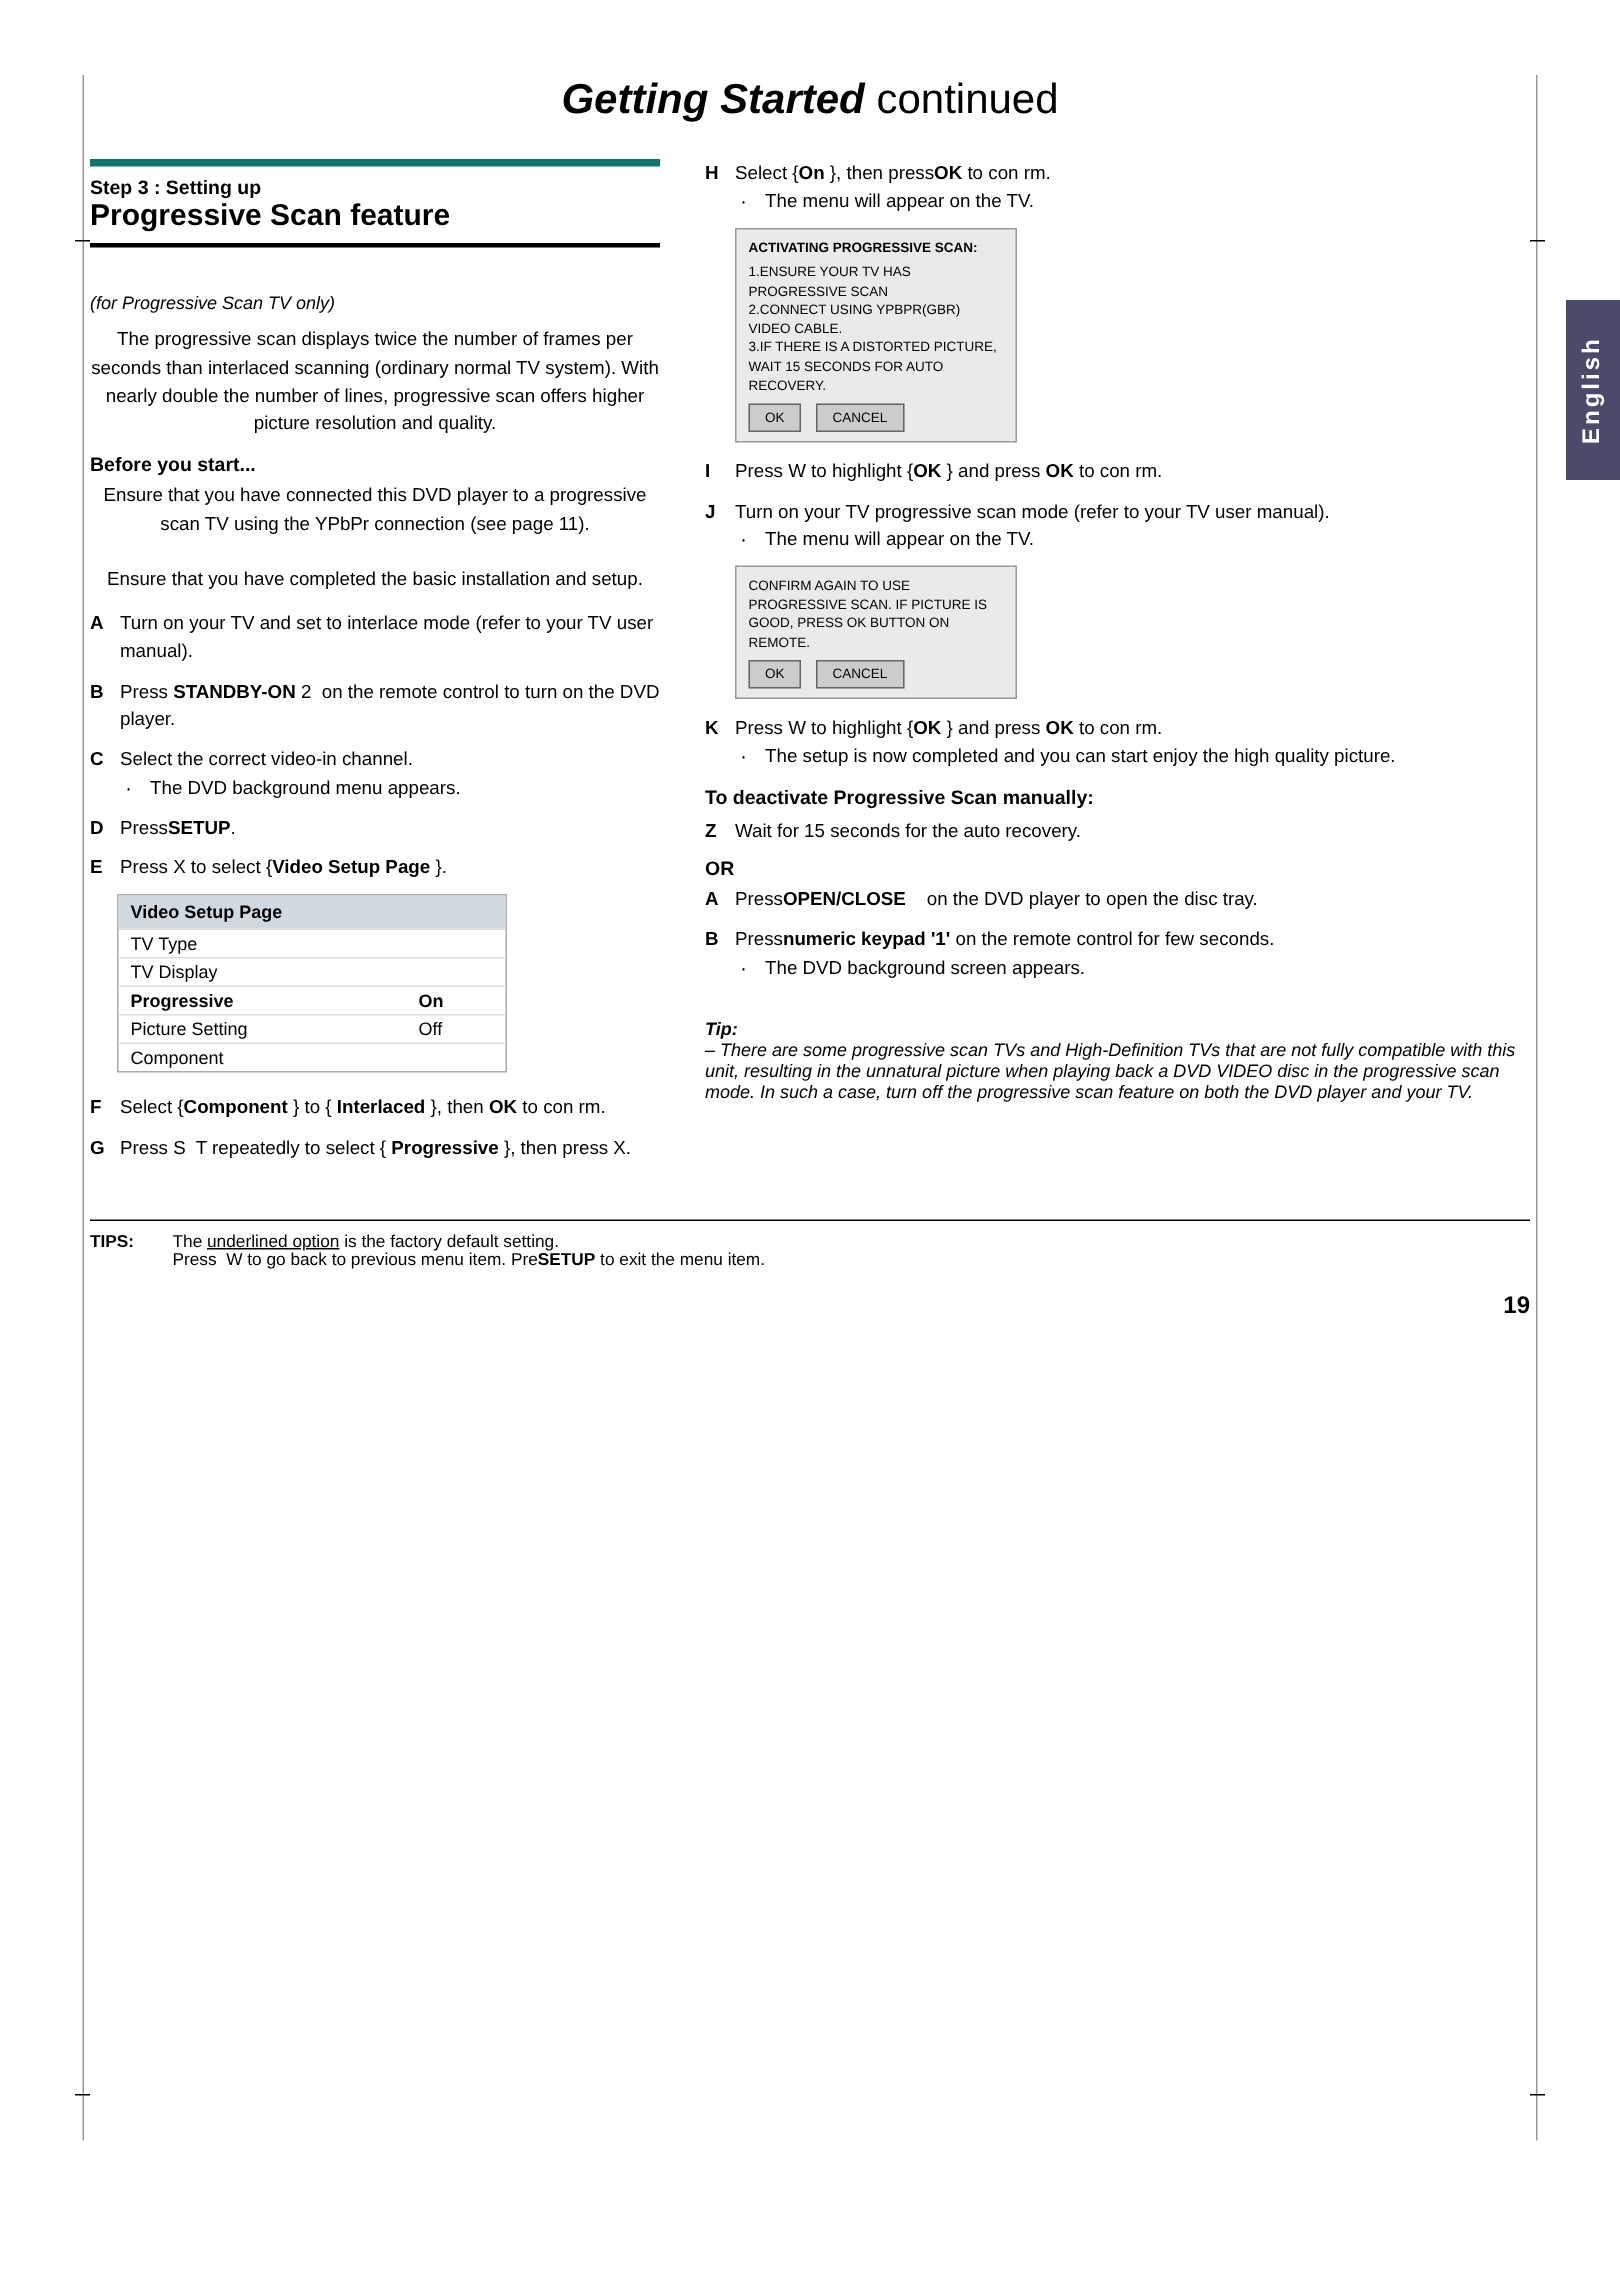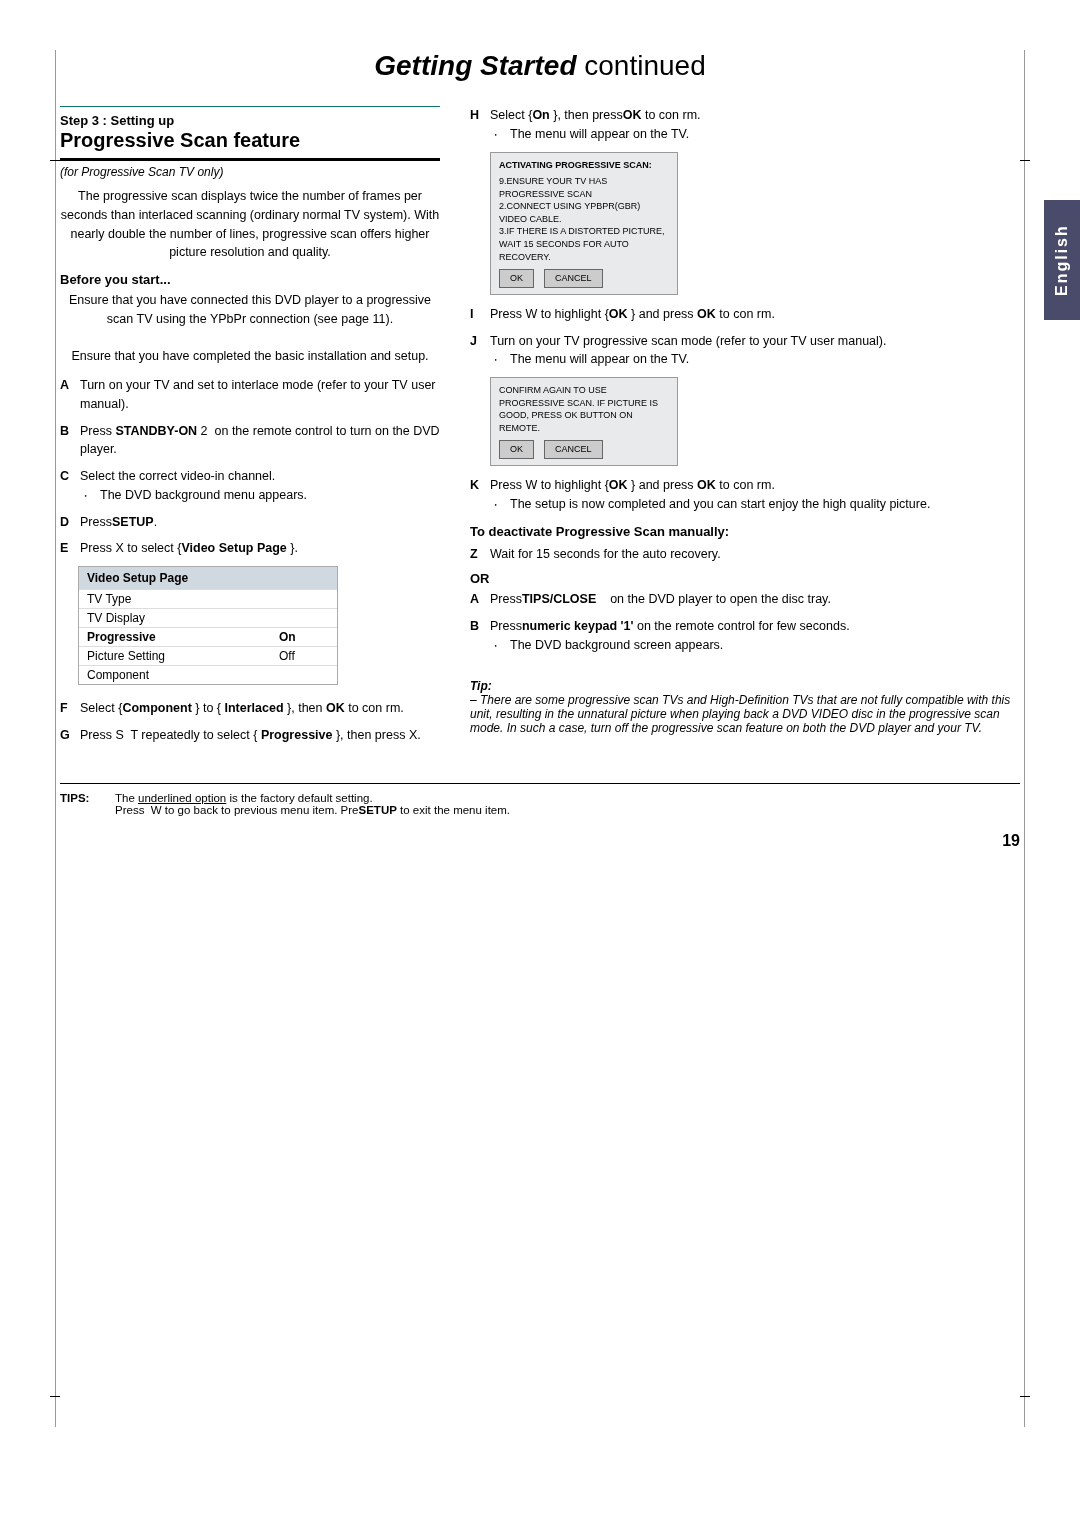--- a/index.html
+++ b/index.html
@@ -60,24 +60,24 @@
     }
     .col-left {
       width: 380px;
       flex-shrink: 0;
     }
     .col-right {
       flex: 1;
     }
     
     .step-heading {
-      border-top: 1px solid #0f766e;
+      border-top: 5px solid #0f766e;
       border-bottom: 3px solid #000;
       padding: 6px 0;
-      margin-bottom: 4px;
+      margin-bottom: 30px;
     }
     .step-heading p.step-label {
       font-size: 13px;
       font-weight: bold;
     }
     .step-heading h2 {
       font-size: 20px;
       font-weight: bold;
       line-height: 1.2;
     }
@@ -392,21 +392,21 @@
           Select {<span class="bold">On</span> }, then press<span class="bold">OK</span> to con rm.
           <div class="sub-bullet">
             <span class="sub-bullet-dot">‧</span>
             <span>The menu will appear on the TV.</span>
           </div>
         </div>
       </div>
 
       <div class="screen-mockup">
         <div class="screen-title">ACTIVATING PROGRESSIVE SCAN:</div>
-        <div>9.ENSURE YOUR TV HAS PROGRESSIVE SCAN</div>
+        <div>1.ENSURE YOUR TV HAS PROGRESSIVE SCAN</div>
         <div>2.CONNECT USING YPBPR(GBR) VIDEO CABLE.</div>
         <div>3.IF THERE IS A DISTORTED PICTURE,</div>
         <div>WAIT 15 SECONDS FOR AUTO RECOVERY.</div>
         <div class="screen-buttons">
           <div class="screen-btn">OK</div>
           <div class="screen-btn">CANCEL</div>
         </div>
       </div>
 
       <div class="step-item">
@@ -453,21 +453,21 @@
         <div class="step-content">
           Wait for 15 seconds for the auto recovery.
         </div>
       </div>
 
       <p class="or-label">OR</p>
 
       <div class="step-item">
         <span class="step-letter">A</span>
         <div class="step-content">
-          Press<span class="bold">TIPS/CLOSE</span>&nbsp;&nbsp;&nbsp; on the DVD player to open the disc tray.
+          Press<span class="bold">OPEN/CLOSE</span>&nbsp;&nbsp;&nbsp; on the DVD player to open the disc tray.
         </div>
       </div>
 
       <div class="step-item">
         <span class="step-letter">B</span>
         <div class="step-content">
           Press<span class="bold">numeric keypad '1'</span> on the remote control for few seconds.
           <div class="sub-bullet">
             <span class="sub-bullet-dot">‧</span>
             <span>The DVD background screen appears.</span>

